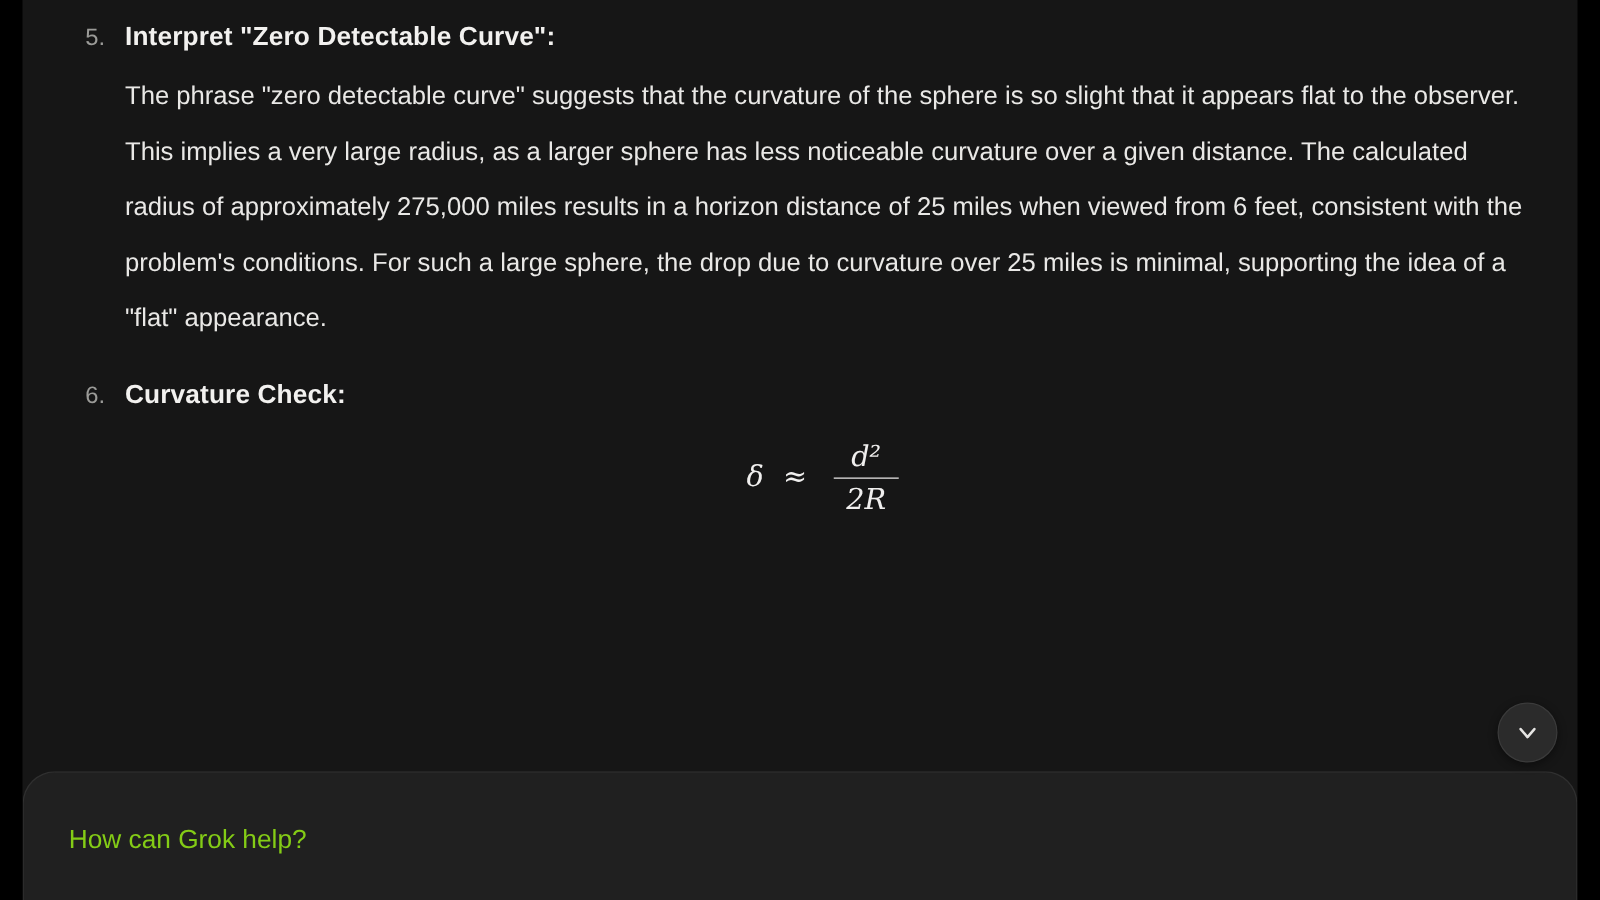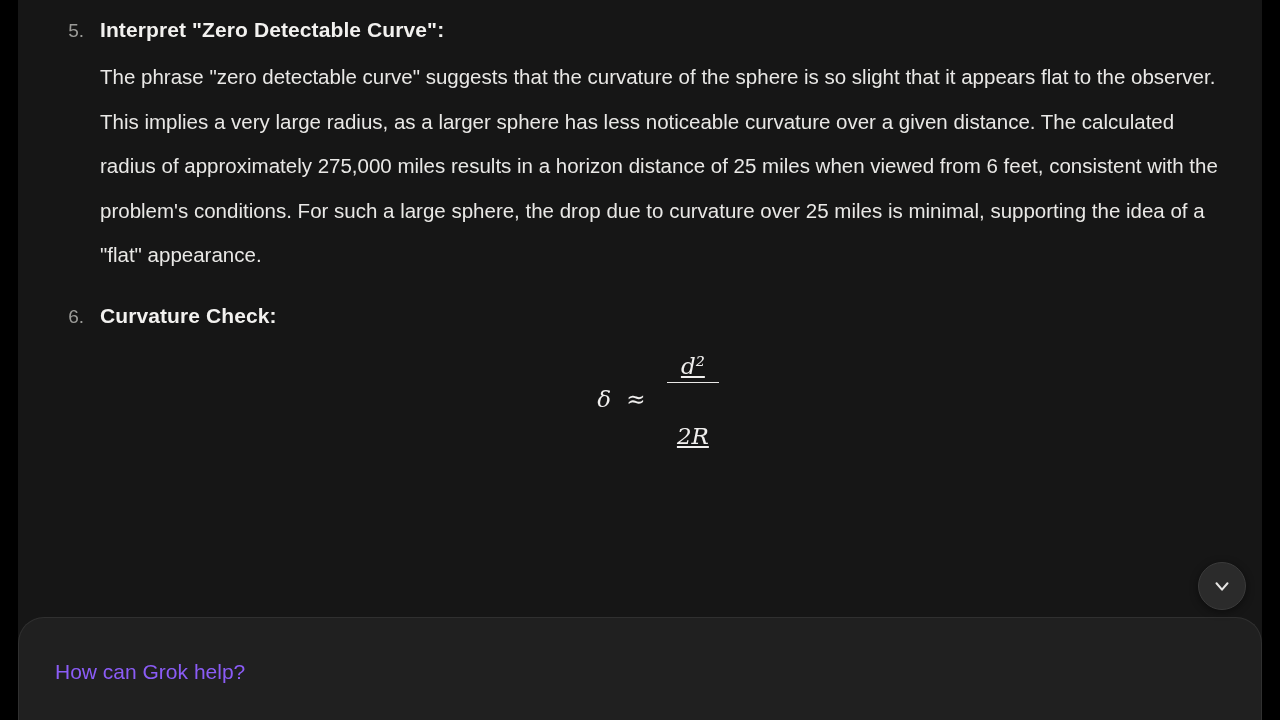--- a/index.html
+++ b/index.html
@@ -61,31 +61,29 @@
     color: #f0efee;
     font-size: 26px;
     line-height: 1.25;
   }
   .math .op { font-style: normal; padding: 0 8px; }
   .frac {
     display: inline-block;
     vertical-align: middle;
     text-align: center;
     margin: 0 6px;
-    text-decoration: underline;
   }
   .frac .num {
     display: block;
     padding: 0 10px 2px 10px;
     border-bottom: 1.6px solid #e9e8e7;
   }
   .frac .den {
     display: block;
     padding: 3px 10px 0 10px;
-    margin-top: 36px;
   }
 
   
   ol.steps {
     list-style: none;
     margin: 0;
     padding: 0;
   }
   ol.steps > li {
     position: relative;
@@ -156,21 +154,21 @@
     border-top-right-radius: 26px;
     border: 1px solid #303030;
     border-bottom: none;
     z-index: 50;
   }
   .composer-input {
     position: absolute;
     left: 36px;
     top: 42px;
     font-size: 21px;
-    color: #8b5cf6;
+    color: #84cc16;
   }
 
   .fade-top {
     position: absolute;
     left: 18px; right: 18px; top: 0; height: 16px;
     background: linear-gradient(to bottom, rgba(22,22,22,1), rgba(22,22,22,0));
     z-index: 30;
     pointer-events: none;
   }
 </style>

